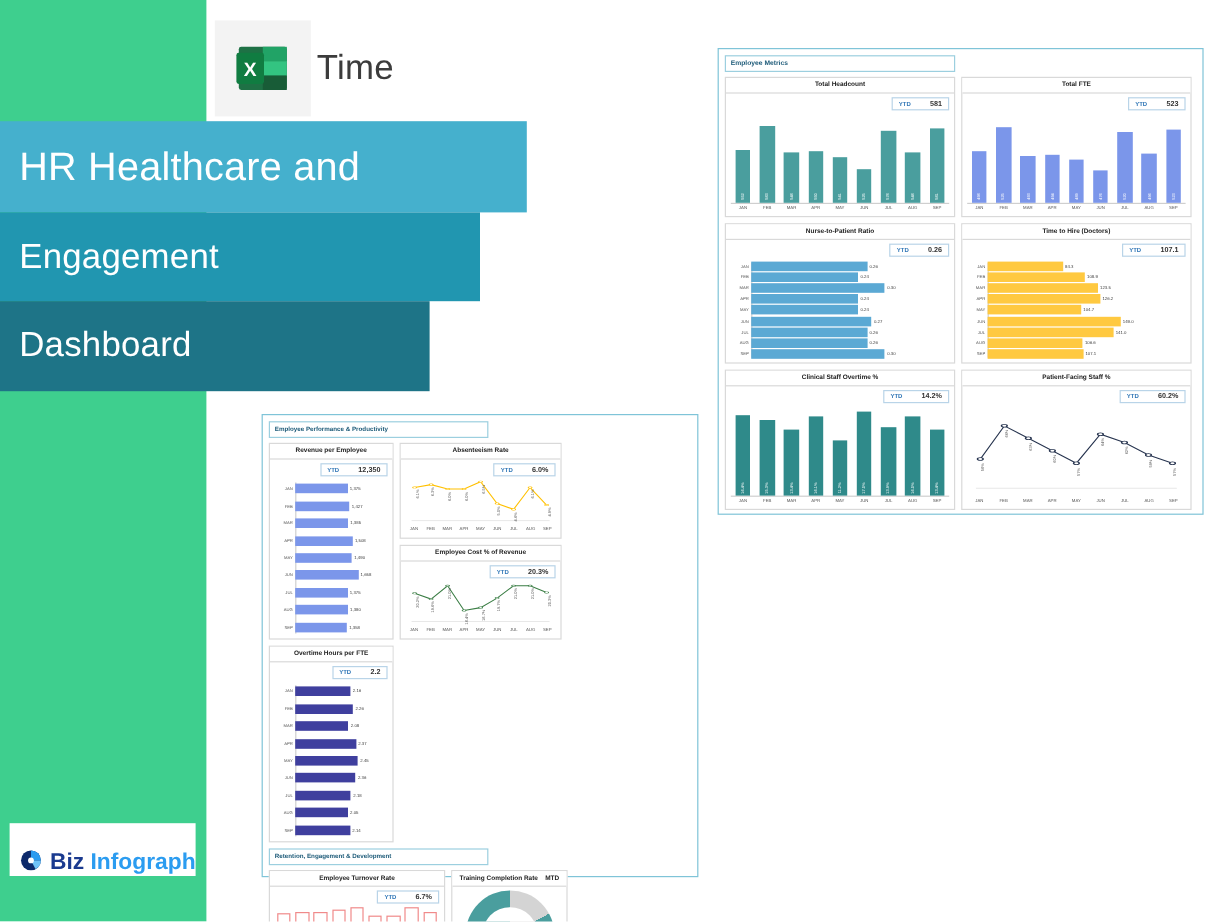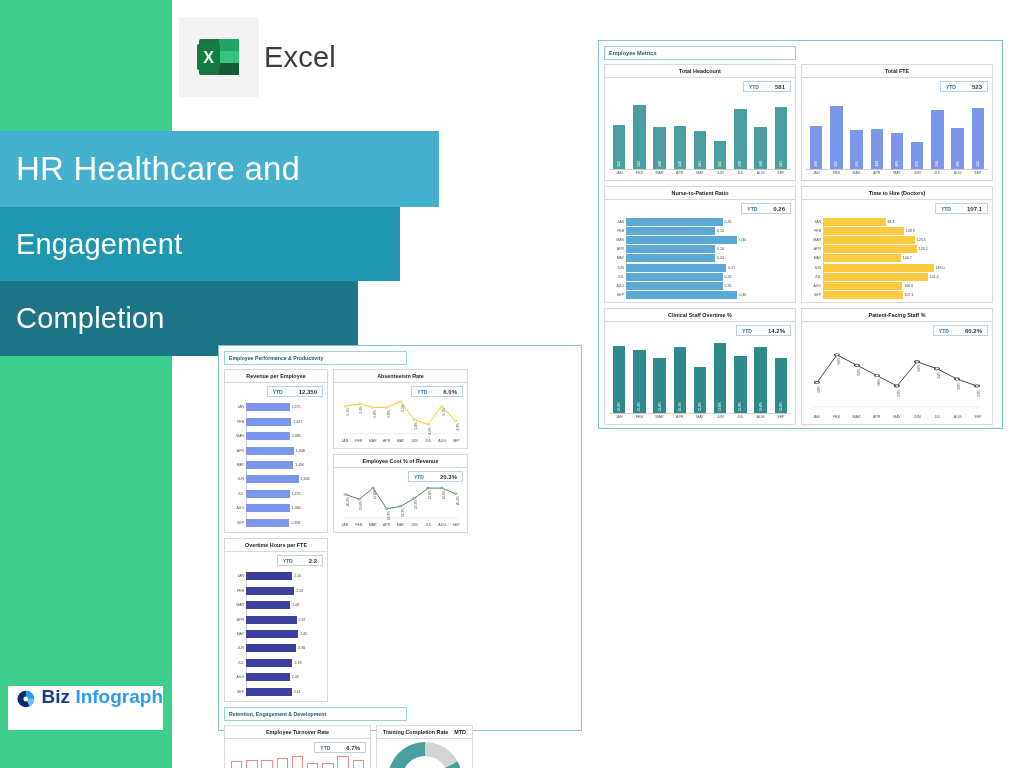--- a/index.html
+++ b/index.html
@@ -7,27 +7,27 @@
     width:1024px;height:768px;overflow:hidden;background:#ffffff;
     font-family:"Liberation Sans", sans-serif;
     position:relative;
   }
   
   #green-panel{position:absolute;left:0;top:0;width:172px;height:768px;background:#3ecf8e;}
   #excel-badge{position:absolute;left:179px;top:17px;width:80px;height:80px;background:#f3f3f3;
     display:flex;align-items:center;justify-content:center;}
   #excel-word{position:absolute;left:264px;top:41px;font-size:29px;color:#3c3c3c;letter-spacing:.2px;}
   .title-band{position:absolute;color:#fff;display:flex;align-items:center;
-    font-weight:400;letter-spacing:.2px;margin-top:30px;}
+    font-weight:400;letter-spacing:.2px;}
   #band1{left:0;top:101px;width:439px;height:76px;background:#45b0cd;font-size:33px;}
   #band2{left:0;top:177px;width:400px;height:74px;background:#2196b0;font-size:29px;}
   #band3{left:0;top:251px;width:358px;height:75px;background:#1e7487;font-size:29px;}
   .title-band span{padding-left:16px;}
   #logo-box{position:absolute;left:8px;top:686px;width:155px;height:44px;background:#fff;
-    display:flex;align-items:flex-start;gap:6px;padding-left:8px;box-sizing:border-box;}
+    display:flex;align-items:flex-end;gap:6px;padding-left:8px;box-sizing:border-box;}
   #logo-text{font-size:19px;font-weight:bold;color:#1a3a8f;white-space:nowrap;}
   #logo-text i{color:#2b9cf0;font-style:normal;}
 
   
   .dash{position:absolute;background:#fff;border:1px solid #7fc4d8;box-sizing:border-box;padding:5px;}
   #dash-top{left:598px;top:40px;width:405px;height:389px;}
   #dash-bottom{left:218px;top:345px;width:364px;height:386px;}
   .sec-title{border:1px solid #9ccfdf;font-size:5.2px;font-weight:bold;color:#1c5a78;
     padding:3px 4px;box-sizing:border-box;margin-bottom:4px;}
   #dash-top .sec-title{width:192px;font-size:5.6px;}
@@ -84,30 +84,30 @@
 <div id="excel-badge">
   <svg width="52" height="52" viewBox="0 0 52 52">
     <rect x="6" y="8" width="40" height="36" rx="2" fill="#1e7145"></rect>
     <rect x="26" y="8" width="20" height="12" fill="#21a366"></rect>
     <rect x="26" y="20" width="20" height="12" fill="#33c481"></rect>
     <rect x="26" y="32" width="20" height="12" fill="#185c37"></rect>
     <rect x="4" y="13" width="23" height="26" rx="2" fill="#107c41"></rect>
     <text x="15.5" y="32" font-family="'Liberation Sans',sans-serif" font-size="16" font-weight="bold" fill="#ffffff" text-anchor="middle">X</text>
   </svg>
 </div>
-<div id="excel-word">Excel</div>
+<div id="excel-word">Time</div>
 
 <div class="title-band" id="band1">
   <span>HR Healthcare and</span>
 </div>
 <div class="title-band" id="band2">
   <span>Engagement</span>
 </div>
 <div class="title-band" id="band3">
-  <span>Completion</span>
+  <span>Dashboard</span>
 </div>
 
 <div id="logo-box">
   <svg width="26" height="26" viewBox="0 0 26 26">
     <circle cx="13" cy="13" r="11" fill="#0d2a6b"></circle>
     <path d="M13 2 A11 11 0 0 1 24 13 L13 13 Z" fill="#2b9cf0"></path>
     <path d="M13 13 L24 13 A11 11 0 0 1 18 22.5 Z" fill="#6fc3f7"></path>
     <circle cx="13" cy="13" r="3.2" fill="#ffffff"></circle>
   </svg>
   <div id="logo-text">

